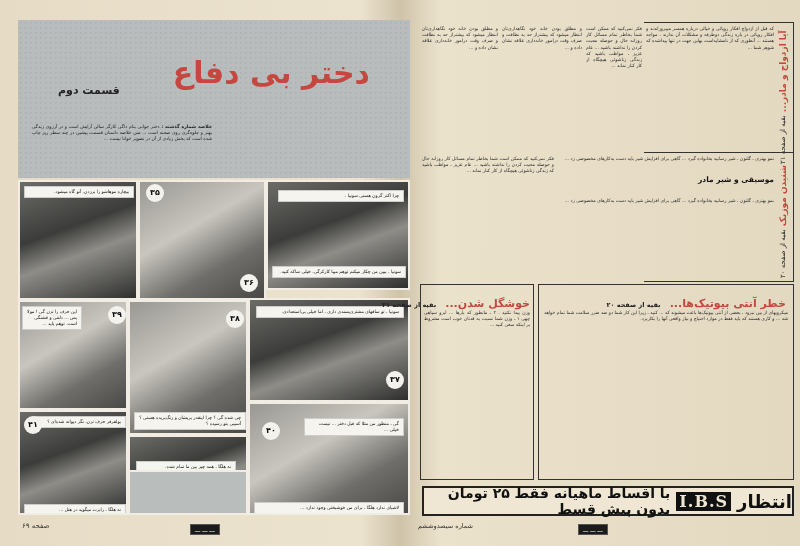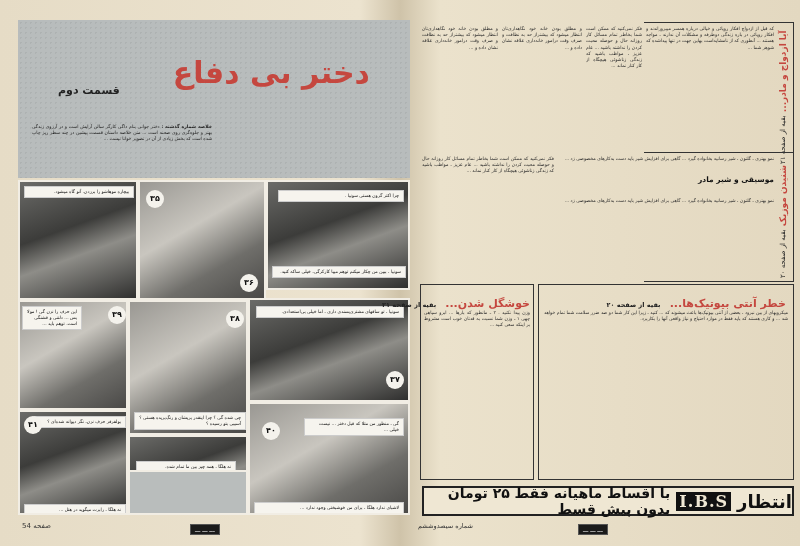--- a/index.html
+++ b/index.html
@@ -64,21 +64,21 @@
       <span class="label">خلاصه شماره گذشته :</span>
       <span>دختر جوانی بنام داگی کارگر سالن آرایش است و در آرزوی زندگی بهتر و جلوه‌گری روی صحنه است ... متن خلاصه داستان قسمت پیشین در چند سطر ریز چاپ شده است که بخش زیادی از آن در تصویر خوانا نیست ...</span>
     </div>
 
     <div class="panel" style="left:18px;top:180px;width:120px;height:120px;">
       <div class="photo"></div>
       <div class="bubble" style="left:4px;top:4px;width:110px;">بیچاره موهاشو را برزدن. آنو گاه میشود.</div>
     </div>
     <div class="panel" style="left:138px;top:180px;width:128px;height:120px;">
       <div class="photo light"></div>
-      <div class="num" style="left:6px;top:8px;">۳۵</div>
+      <div class="num" style="left:6px;top:2px;">۳۵</div>
       <div class="num" style="left:100px;top:92px;">۳۶</div>
     </div>
     <div class="panel" style="left:266px;top:180px;width:144px;height:110px;">
       <div class="photo"></div>
       <div class="bubble" style="left:10px;top:8px;width:126px;">چرا اکثر گرون هستی سونیا .</div>
       <div class="bubble" style="left:4px;top:84px;width:134px;">سونیا ، ببین من چکار میکنم توهم مییا کارکرگی، خیلی ساکه کنید.</div>
     </div>
 
     <div class="panel" style="left:18px;top:300px;width:110px;height:110px;">
       <div class="photo light"></div>
@@ -109,21 +109,21 @@
     <div class="panel" style="left:128px;top:470px;width:120px;height:45px;">
       <div class="photo blank"></div>
     </div>
     <div class="panel" style="left:248px;top:402px;width:162px;height:113px;">
       <div class="photo light"></div>
       <div class="num" style="left:12px;top:18px;">۴۰</div>
       <div class="bubble" style="left:54px;top:14px;width:100px;">گی ، منظور من مثلا که قبل دختر ... نیست خیلی ...</div>
       <div class="bubble" style="left:4px;top:98px;width:150px;">لاشبای ندارد هلگا ، برای من خوشبختی وجود ندارد ...</div>
     </div>
 
-    <div class="page-num-left">صفحه 54</div>
+    <div class="page-num-left">صفحه ۶۹</div>
     <div class="logo-badge" style="left:190px;top:524px;">ـــ ـــ ـــ</div>
   </div>
 
   <div class="right-page">
 
     <div class="box" style="left:226px;top:22px;width:150px;height:130px;border-left:none;border-bottom:none;"></div>
     <div class="vert-title red-head" style="left:360px;top:30px;height:120px;">
       <span>آیا ازدواج و مادر...</span>
       <span class="cont">بقیه از صفحه ۲۱</span>
     </div>

